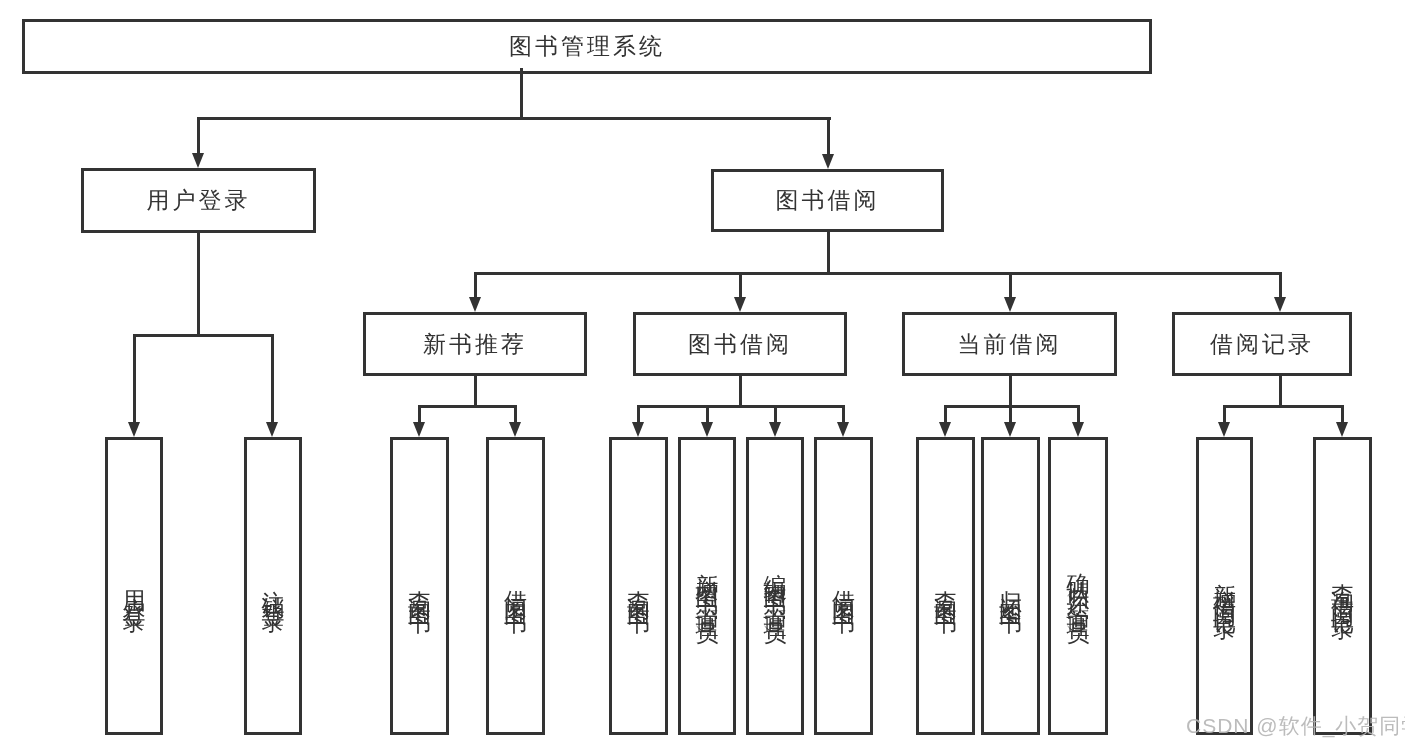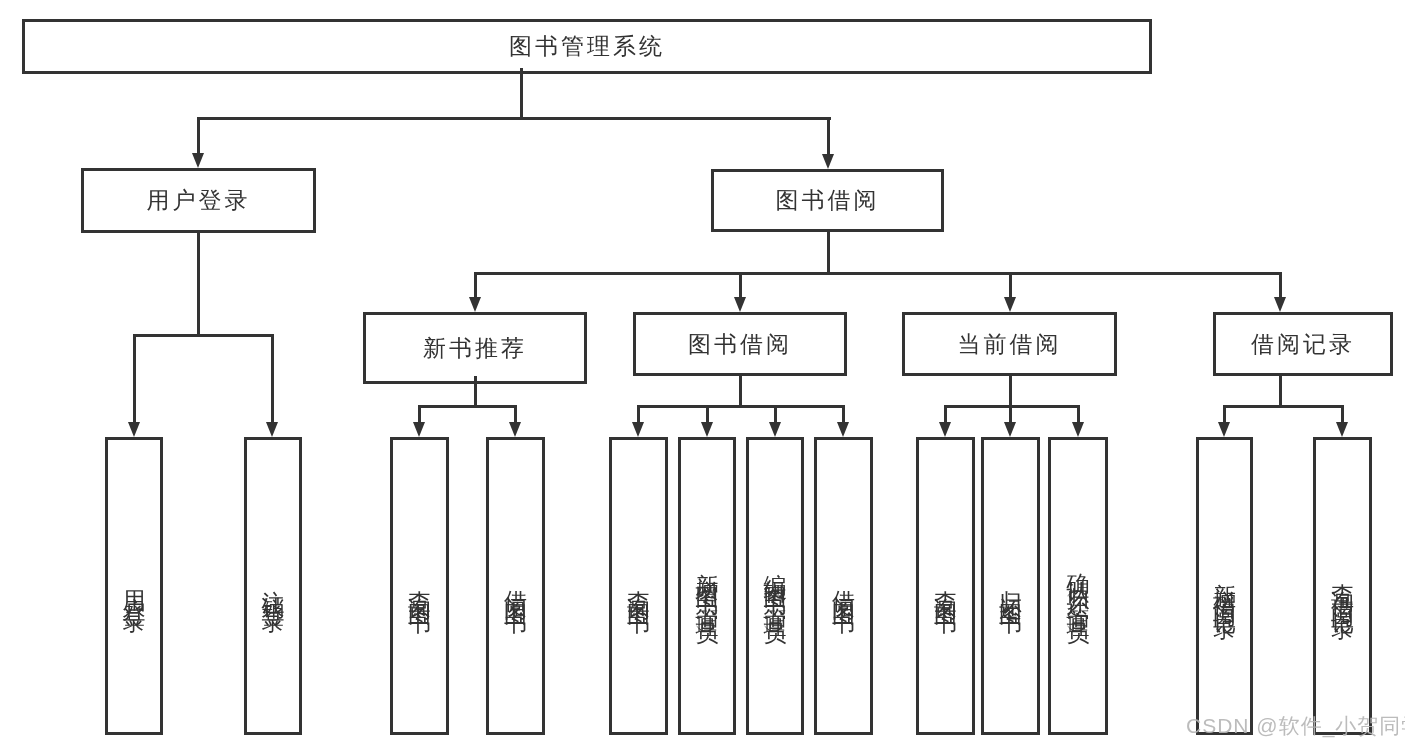--- a/index.html
+++ b/index.html
@@ -26,24 +26,24 @@
   .vl,.hl{position:absolute;background:var(--line);}
   .ar{
     position:absolute;width:0;height:0;
     border-left:6px solid transparent;border-right:6px solid transparent;
     border-top:15px solid var(--line);
   }
   
   .n-root {left:22px; top:19px; width:1130px;height:55px;}
   .n-l1-0 {left:81px; top:168px;width:235px; height:65px;}
   .n-l1-1 {left:711px; top:169px;width:233px; height:63px;}
-  .n-l2-0 {left:363px; top:312px;width:224px; height:72px;text-align:right;}
+  .n-l2-0 {left:363px; top:312px;width:224px; height:64px;text-align:right;}
   .n-l2-1 {left:633px; top:312px;width:214px; height:64px;}
   .n-l2-2 {left:902px; top:312px;width:215px; height:64px;}
-  .n-l2-3 {left:1172px;top:312px;width:180px; height:64px;margin-left:41px;}
+  .n-l2-3 {left:1172px;top:312px;width:180px; height:64px;}
   .n-leaf-0 {left:105px; width:58px;}
   .n-leaf-1 {left:244px; width:58px;}
   .n-leaf-2 {left:390px; width:59px;}
   .n-leaf-3 {left:486px; width:59px;}
   .n-leaf-4 {left:609px; width:59px;}
   .n-leaf-5 {left:678px; width:58px;}
   .n-leaf-6 {left:746px; width:58px;}
   .n-leaf-7 {left:814px; width:59px;}
   .n-leaf-8 {left:916px; width:59px;}
   .n-leaf-9 {left:981px; width:59px;}

